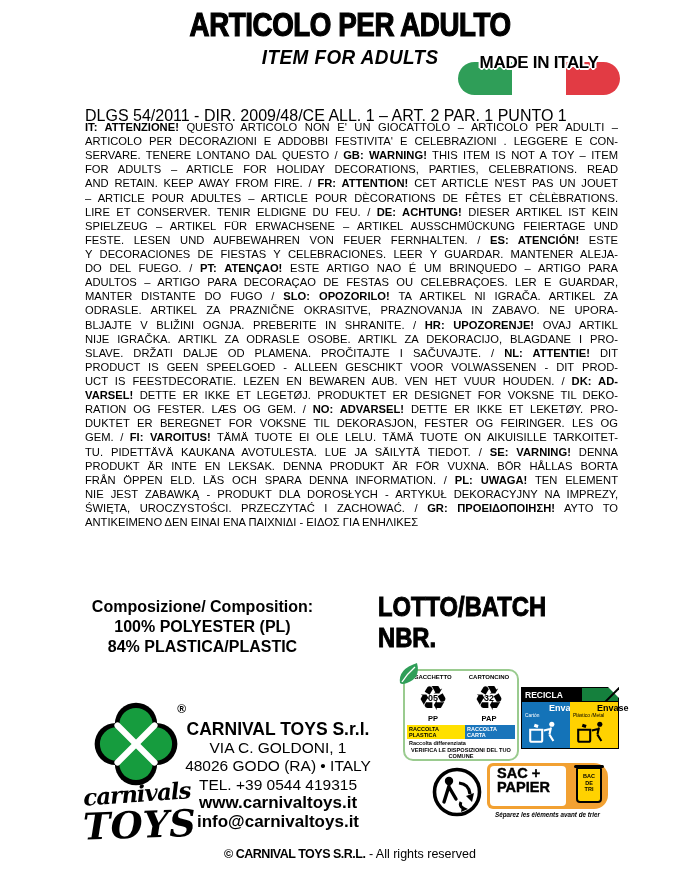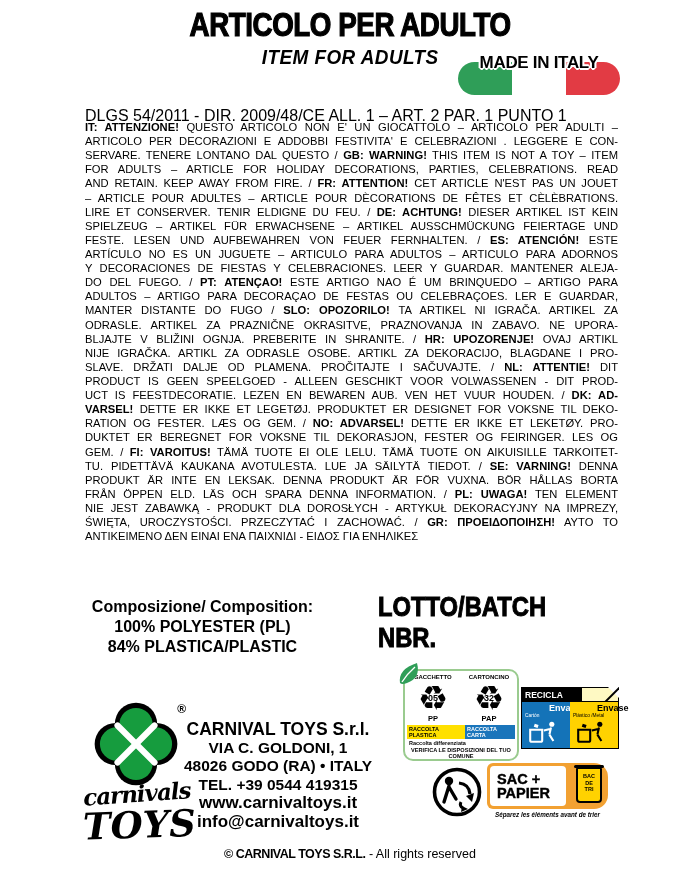--- a/index.html
+++ b/index.html
@@ -42,21 +42,21 @@
   .logo .reg{position:absolute;right:2px;top:2px;font-size:12px;font-weight:bold;}
   .wordmark{position:absolute;left:0;top:82px;width:105px;line-height:1;}
   .wm1{font-family:"DejaVu Serif",serif;font-style:italic;font-weight:bold;font-size:23px;
        letter-spacing:-1px;transform:rotate(-4deg);display:block;}
   .wm2{font-family:"DejaVu Serif",serif;font-style:italic;font-weight:bold;font-size:37px;
        letter-spacing:0px;display:block;margin-top:2px;transform:rotate(-2deg);}
 
   
   .company{position:absolute;left:178px;top:720px;width:200px;text-align:center;line-height:18.5px;}
   .co-name{font-weight:bold;font-size:17.5px;}
-  .co-line{font-size:15.5px;font-weight:bold;}
+  .co-line{font-size:15.5px;}
   .co-bold{font-weight:bold;font-size:17px;}
 
   
   .sortbox{position:absolute;left:403px;top:669px;width:112px;height:88px;border:2.5px solid #9acb8f;
            border-radius:10px;background:#fff;}
   .leafwrap{position:absolute;left:-8px;top:-10px;width:26px;height:26px;}
   .sort-cols{display:flex;justify-content:space-around;margin-top:3px;}
   .sort-col{width:50%;text-align:center;}
   .sort-top{font-size:6px;font-weight:bold;}
   .recysym{position:relative;height:36px;}
@@ -66,42 +66,42 @@
   .sort-mat{font-size:7.5px;font-weight:bold;margin-top:-2px;}
   .tagrow{display:flex;justify-content:space-around;margin-top:2px;padding:0 2px;}
   .tag{font-size:5.5px;font-weight:bold;padding:1px 2px;line-height:1.1;}
   .tag.y{background:#ffe000;color:#000;}
   .tag.bl{background:#1a75bb;color:#fff;}
   .sub-tag{font-size:5.5px;font-weight:bold;text-align:left;padding-left:4px;margin-top:1px;}
   .sort-foot{font-size:5.6px;font-weight:bold;text-align:center;margin-top:1px;}
 
   
   .recicla{position:absolute;left:521px;top:687px;width:98px;height:60px;}
-  .rec-head{position:relative;height:13px;background:#fef9c3;border:1px solid #000;border-bottom:none;padding-left:24px;}
+  .rec-head{position:relative;height:13px;background:#15803d;border:1px solid #000;border-bottom:none;padding-left:24px;}
   .rec-head .bar{position:absolute;left:0;top:0;height:100%;width:62%;background:#000;color:#fff;
                  font-size:8.5px;font-weight:bold;display:flex;align-items:center;padding-left:3px;box-sizing:border-box;}
   .rec-head .fold{position:absolute;right:-1px;top:-1px;width:0;height:0;
                   border-left:11px solid transparent;border-top:11px solid #fff;}
   .rec-head .foldline{position:absolute;right:-1px;top:-1px;width:15px;height:15px;overflow:hidden;}
   .rec-head .foldline:before{content:"";position:absolute;left:-2px;top:6px;width:22px;height:1.5px;
                   background:#000;transform:rotate(-45deg);}
   .rec-body{display:flex;height:46px;border:1px solid #000;border-top:1px solid #000;}
   .panel{width:50%;padding:2px 3px;box-sizing:border-box;}
   .panel.blue{background:#1473b8;color:#fff;}
   .panel.yellow{background:#ffd200;color:#000;}
   .p-label{font-size:9px;font-weight:bold;line-height:9px;margin-left:24px;}
   .p-sub{font-size:4.8px;line-height:6px;}
   .p-icon{margin-top:2px;}
 
   
   .triman{position:absolute;left:431px;top:766px;width:52px;height:52px;}
   .sac{position:absolute;left:487px;top:763px;width:121px;height:46px;background:#f2a132;
        border-radius:6px 14px 14px 6px;}
   .sac-white{position:absolute;left:3px;top:3px;width:76px;height:40px;background:#fff;
-             border-radius:4px;display:flex;flex-direction:column;justify-content:center;padding-left:7px;box-sizing:border-box;}
+             border-radius:4px;display:flex;flex-direction:column;padding-left:7px;box-sizing:border-box;}
   .sac-line{font-weight:bold;font-size:14.5px;line-height:14px;letter-spacing:0;-webkit-text-stroke:.4px #000;}
   .bin{position:absolute;right:6px;top:4px;width:26px;height:36px;border:2.5px solid #000;
        border-radius:2px 2px 4px 4px;background:#ffd200;box-sizing:border-box;text-align:center;}
   .bin:before{content:"";position:absolute;left:-4px;top:-4px;right:-4px;height:3px;background:#000;border-radius:2px;}
   .bin-txt{font-size:5.5px;font-weight:bold;line-height:6.5px;padding-top:4px;}
   .sac-caption{position:absolute;left:487px;top:811px;width:121px;text-align:center;
                font-size:6.3px;font-weight:bold;font-style:italic;}
 
   
   .footer{position:absolute;left:0;top:847px;width:700px;text-align:center;font-size:12.5px;}
@@ -125,21 +125,20 @@
   <div class="warning">
       <div class="wline"><span class="b">IT:  ATTENZIONE!</span><span> QUESTO ARTICOLO NON E' UN GIOCATTOLO – ARTICOLO PER ADULTI –</span></div>
       <div class="wline"><span>ARTICOLO PER DECORAZIONI E ADDOBBI FESTIVITA' E CELEBRAZIONI . LEGGERE E CON-</span></div>
       <div class="wline"><span>SERVARE. TENERE LONTANO DAL QUESTO / </span><span class="b">GB: WARNING!</span><span> THIS ITEM IS NOT A TOY – ITEM</span></div>
       <div class="wline"><span>FOR ADULTS – ARTICLE FOR HOLIDAY DECORATIONS, PARTIES, CELEBRATIONS. READ</span></div>
       <div class="wline"><span>AND RETAIN. KEEP AWAY FROM FIRE. / </span><span class="b">FR: ATTENTION!</span><span> CET ARTICLE N'EST PAS UN JOUET</span></div>
       <div class="wline"><span>– ARTICLE POUR ADULTES – ARTICLE POUR DÈCORATIONS DE FÊTES ET CÈLÈBRATIONS.</span></div>
       <div class="wline"><span>LIRE ET CONSERVER.  TENIR ELDIGNE DU FEU. / </span><span class="b">DE: ACHTUNG!</span><span> DIESER ARTIKEL IST KEIN</span></div>
       <div class="wline"><span>SPIELZEUG – ARTIKEL FÜR ERWACHSENE – ARTIKEL AUSSCHMÜCKUNG FEIERTAGE UND</span></div>
       <div class="wline"><span>FESTE. LESEN UND AUFBEWAHREN VON FEUER FERNHALTEN. /  </span><span class="b">ES: ATENCIÓN!</span><span> ESTE</span></div>
-      <div class="wline"><span>ARTÍCULO NO ES UN JUGUETE – ARTICULO PARA ADULTOS – ARTICULO PARA ADORNOS</span></div>
       <div class="wline"><span>Y DECORACIONES DE FIESTAS Y CELEBRACIONES. LEER Y GUARDAR. MANTENER ALEJA-</span></div>
       <div class="wline"><span>DO DEL FUEGO. / </span><span class="b">PT: ATENÇAO!</span><span> ESTE ARTIGO NAO É UM BRINQUEDO – ARTIGO PARA</span></div>
       <div class="wline"><span>ADULTOS – ARTIGO PARA DECORAÇAO DE FESTAS OU CELEBRAÇOES. LER E GUARDAR,</span></div>
       <div class="wline"><span>MANTER DISTANTE DO FUGO  / </span><span class="b">SLO: OPOZORILO!</span><span> TA ARTIKEL NI IGRAČA. ARTIKEL ZA</span></div>
       <div class="wline"><span>ODRASLE. ARTIKEL ZA PRAZNIČNE OKRASITVE, PRAZNOVANJA IN ZABAVO. NE UPORA-</span></div>
       <div class="wline"><span>BLJAJTE V BLIŽINI OGNJA. PREBERITE IN SHRANITE.  / </span><span class="b">HR: UPOZORENJE!</span><span> OVAJ ARTIKL</span></div>
       <div class="wline"><span>NIJE IGRAČKA. ARTIKL ZA ODRASLE OSOBE. ARTIKL ZA DEKORACIJO, BLAGDANE I PRO-</span></div>
       <div class="wline"><span>SLAVE. DRŽATI DALJE OD PLAMENA. PROČITAJTE I SAČUVAJTE.  / </span><span class="b">NL: ATTENTIE!</span><span> DIT</span></div>
       <div class="wline"><span>PRODUCT IS GEEN SPEELGOED - ALLEEN GESCHIKT VOOR VOLWASSENEN - DIT PROD-</span></div>
       <div class="wline"><span>UCT IS FEESTDECORATIE. LEZEN EN BEWAREN AUB. VEN HET VUUR HOUDEN. / </span><span class="b">DK: AD-</span></div>

